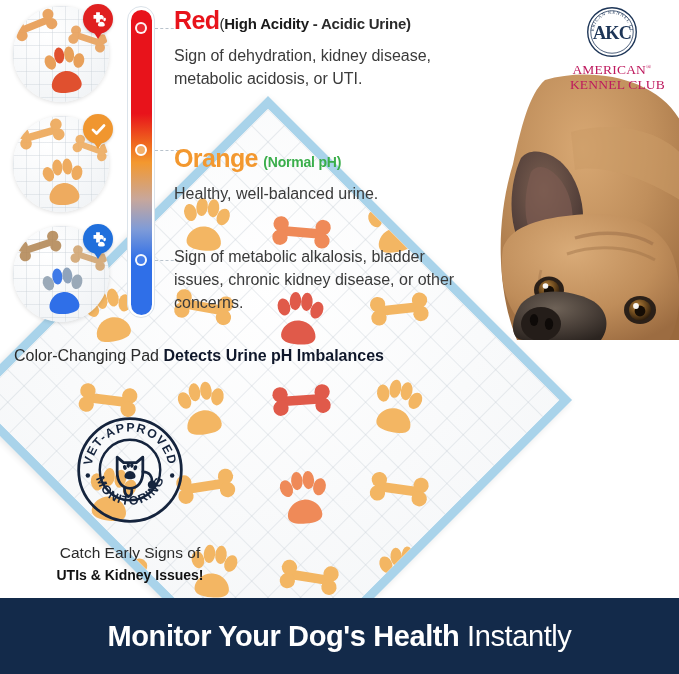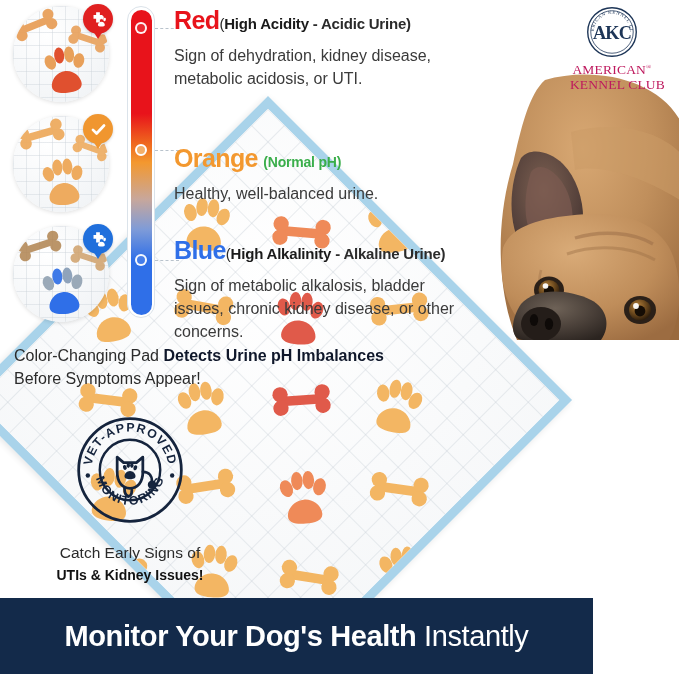--- a/index.html
+++ b/index.html
@@ -274,21 +274,21 @@
   }
   .akc-line1 { font-size: 13.5px; }
   .akc-line2 { font-size: 13.5px; text-align: right; }
   .akc-reg { font-size: 7px; vertical-align: super; }
 
   
   .banner {
     position: absolute;
     left: 0;
     bottom: 0;
-    width: 593px;
+    width: 679px;
     height: 76px;
     background: #132a4a;
     display: flex;
     align-items: center;
     justify-content: center;
     z-index: 10;
   }
   .banner-text {
     color: #ffffff;
     font-size: 29px;
@@ -608,30 +608,26 @@
 
     <div class="legend-item item-orange">
       <div class="legend-head">
         <span class="legend-color c-orange">Orange</span>
         <span class="legend-green-sub">(</span><span class="legend-green-sub">Normal pH</span><span class="legend-green-sub">)</span>
       </div>
       <div class="legend-desc">Healthy, well-balanced urine.</div>
     </div>
 
     <div class="legend-item item-blue">
-      <div class="legend-head">
-        <span class="legend-color c-blue">Blue</span><span class="legend-paren">(</span><span class="legend-strong">High Alkalinity</span><span class="legend-normal"> - Alkaline Urine)</span>
-      </div>
       <div class="legend-desc">Sign of metabolic alkalosis, bladder issues, chronic kidney disease, or other concerns.</div>
     </div>
   </div>
 
   <div class="tagline">
     <span>Color-Changing Pad </span><b>Detects Urine pH Imbalances</b><br>
-    <span>Before Symptoms Appear!</span>
   </div>
 
   <div class="seal-block">
     <svg class="seal-svg" width="110" height="110" viewBox="0 0 120 120">
       <defs>
         <path id="arcTop" d="M 18,60 A 42,42 0 0 1 102,60"></path>
         <path id="arcBot" d="M 22,60 A 38,38 0 0 0 98,60"></path>
       </defs>
       <circle cx="60" cy="60" r="56" fill="none" stroke="#15243d" stroke-width="3"></circle>
       <circle cx="60" cy="60" r="33" fill="none" stroke="#15243d" stroke-width="2.6"></circle>

